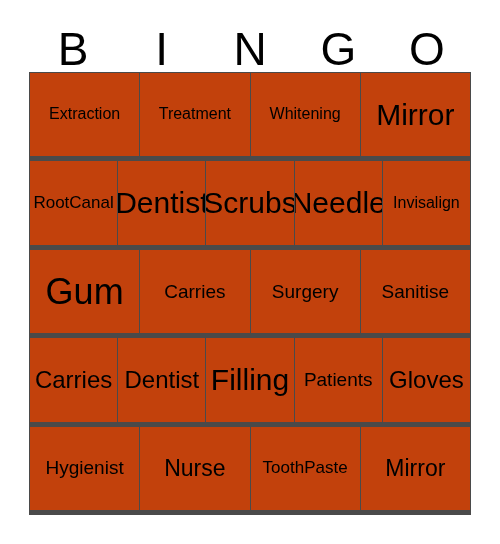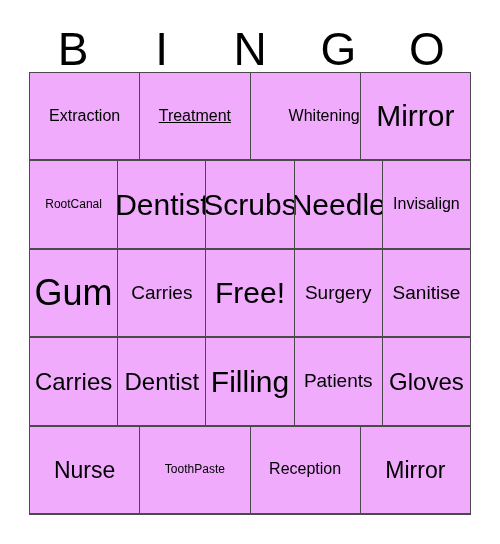--- a/index.html
+++ b/index.html
@@ -55,39 +55,39 @@
   .grid-row {
     display: flex;
     width: 100%;
   }
   .cell {
     flex: 1 1 20%;
     width: 20%;
     height: 88.4px;
     box-sizing: border-box;
     border-right: 1px solid #4a4a4a;
-    border-bottom: 2px solid #a3a3a3;
+    border-bottom: 5px solid #a3a3a3;
     display: flex;
     align-items: center;
     justify-content: center;
     overflow: hidden;
-    background: #f0abfc;
+    background: #c2410c;
   }
   .cell-text {
     display: block;
     text-align: center;
     line-height: 1.05;
     white-space: nowrap;
     color: #000000;
     font-family: "Liberation Sans", sans-serif;
     font-weight: 400;
   }
 
   
-  .fs-xs   { font-size: 12px; }
+  .fs-xs   { font-size: 17px; }
   .fs-s    { font-size: 16px; }
   .fs-m    { font-size: 19px; }
   .fs-l    { font-size: 24px; }
   .fs-xl   { font-size: 30px; }
   .fs-xxl  { font-size: 23px; }
   .fs-xxxl { font-size: 36px; }
 </style>
 </head>
 <body style="background: rgb(255, 255, 255);">
 
@@ -110,24 +110,24 @@
       <span class="header-letter">O</span>
     </div>
   </div>
 
   <div class="grid" style="border-top-color: rgb(74, 74, 74); border-left-color: rgb(74, 74, 74);">
 
     <div class="grid-row">
       <div class="cell" style="border-right-color: rgb(74, 74, 74); border-bottom-color: rgb(74, 74, 74);">
         <span class="cell-text fs-s">Extraction</span>
       </div>
-      <div class="cell" style="border-right-color: rgb(74, 74, 74); border-bottom-color: rgb(74, 74, 74); text-decoration: underline;">
+      <div class="cell" style="border-right-color: rgb(74, 74, 74); border-bottom-color: rgb(74, 74, 74);">
         <span class="cell-text fs-s">Treatment</span>
       </div>
-      <div class="cell" style="border-right-color: rgb(74, 74, 74); border-bottom-color: rgb(74, 74, 74); justify-content: flex-end;">
+      <div class="cell" style="border-right-color: rgb(74, 74, 74); border-bottom-color: rgb(74, 74, 74);">
         <span class="cell-text fs-s">Whitening</span>
       </div>
       <div class="cell" style="border-right-color: rgb(74, 74, 74); border-bottom-color: rgb(74, 74, 74);">
         <span class="cell-text fs-xl">Mirror</span>
       </div>
     </div>
 
     <div class="grid-row">
       <div class="cell" style="border-right-color: rgb(74, 74, 74); border-bottom-color: rgb(74, 74, 74);">
         <span class="cell-text fs-xs">RootCanal</span>
@@ -145,23 +145,20 @@
         <span class="cell-text fs-s">Invisalign</span>
       </div>
     </div>
 
     <div class="grid-row">
       <div class="cell" style="border-right-color: rgb(74, 74, 74); border-bottom-color: rgb(74, 74, 74);">
         <span class="cell-text fs-xxxl">Gum</span>
       </div>
       <div class="cell" style="border-right-color: rgb(74, 74, 74); border-bottom-color: rgb(74, 74, 74);">
         <span class="cell-text fs-m">Carries</span>
-      </div>
-      <div class="cell" style="border-right-color: rgb(74, 74, 74); border-bottom-color: rgb(74, 74, 74);">
-        <span class="cell-text fs-xl">Free!</span>
       </div>
       <div class="cell" style="border-right-color: rgb(74, 74, 74); border-bottom-color: rgb(74, 74, 74);">
         <span class="cell-text fs-m">Surgery</span>
       </div>
       <div class="cell" style="border-right-color: rgb(74, 74, 74); border-bottom-color: rgb(74, 74, 74);">
         <span class="cell-text fs-m">Sanitise</span>
       </div>
     </div>
 
     <div class="grid-row">
@@ -177,27 +174,27 @@
       <div class="cell" style="border-right-color: rgb(74, 74, 74); border-bottom-color: rgb(74, 74, 74);">
         <span class="cell-text fs-m">Patients</span>
       </div>
       <div class="cell" style="border-right-color: rgb(74, 74, 74); border-bottom-color: rgb(74, 74, 74); justify-content: center;">
         <span class="cell-text fs-l">Gloves</span>
       </div>
     </div>
 
     <div class="grid-row">
       <div class="cell" style="border-right-color: rgb(74, 74, 74); border-bottom-color: rgb(74, 74, 74);">
+        <span class="cell-text fs-m">Hygienist</span>
+      </div>
+      <div class="cell" style="border-right-color: rgb(74, 74, 74); border-bottom-color: rgb(74, 74, 74);">
         <span class="cell-text fs-xxl">Nurse</span>
       </div>
       <div class="cell" style="border-right-color: rgb(74, 74, 74); border-bottom-color: rgb(74, 74, 74);">
         <span class="cell-text fs-xs">ToothPaste</span>
-      </div>
-      <div class="cell" style="border-right-color: rgb(74, 74, 74); border-bottom-color: rgb(74, 74, 74);">
-        <span class="cell-text fs-s">Reception</span>
       </div>
       <div class="cell" style="border-right-color: rgb(74, 74, 74); border-bottom-color: rgb(74, 74, 74);">
         <span class="cell-text fs-xxl">Mirror</span>
       </div>
     </div>
 
   </div>
 </div>
 
 </body></html>

